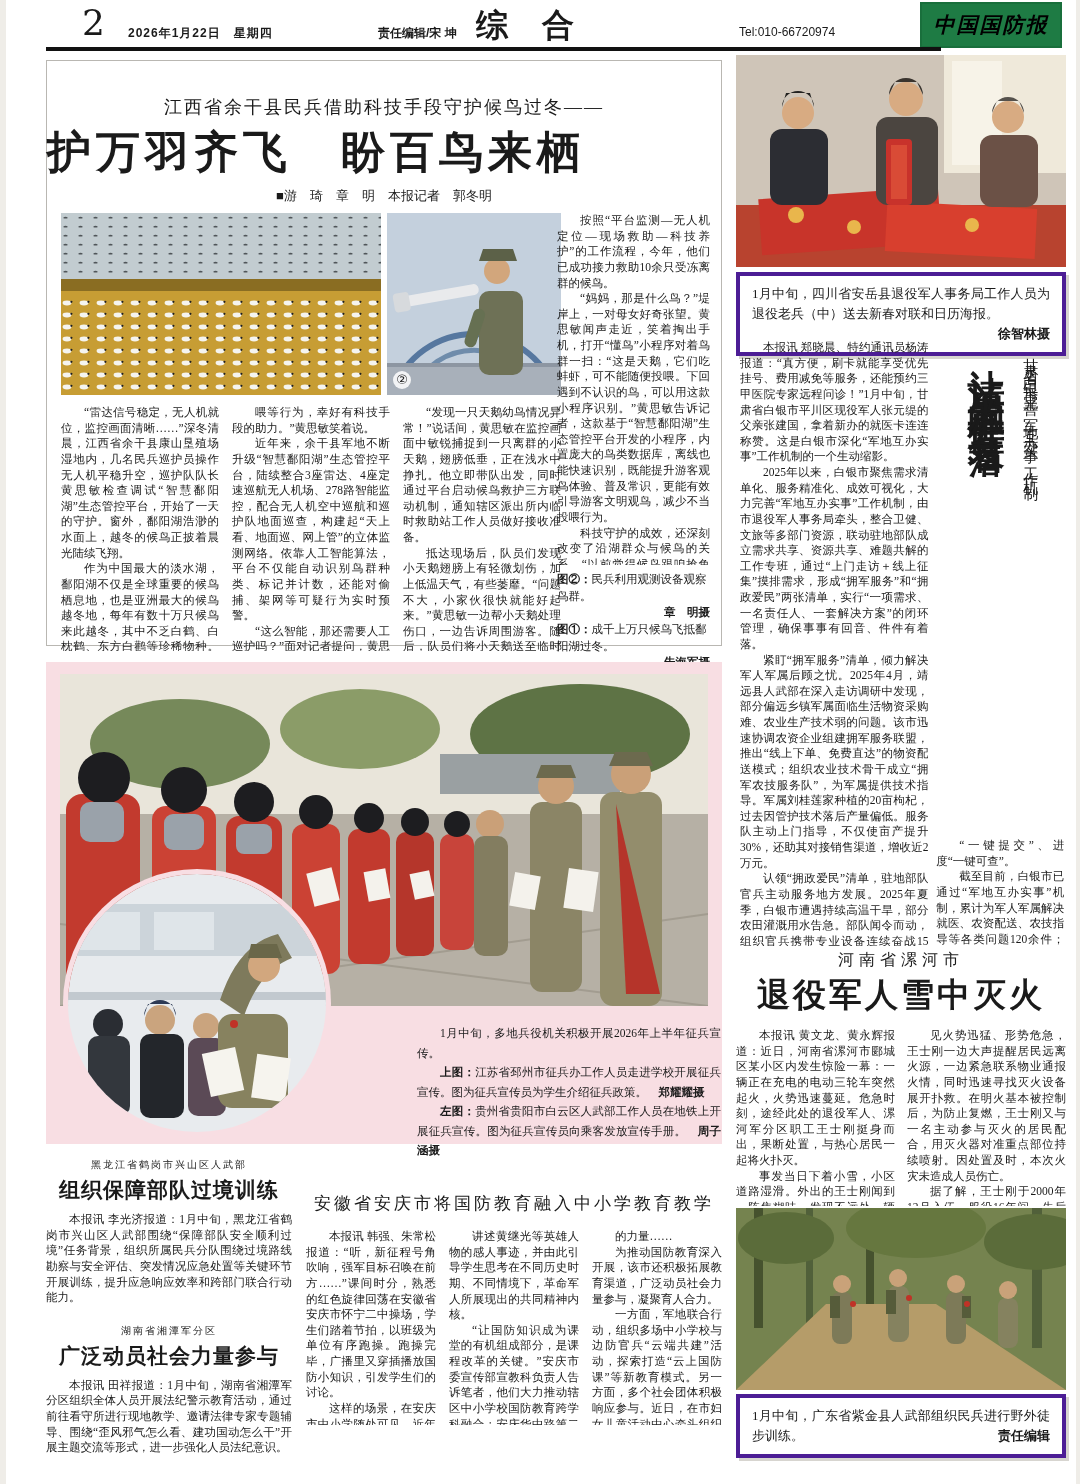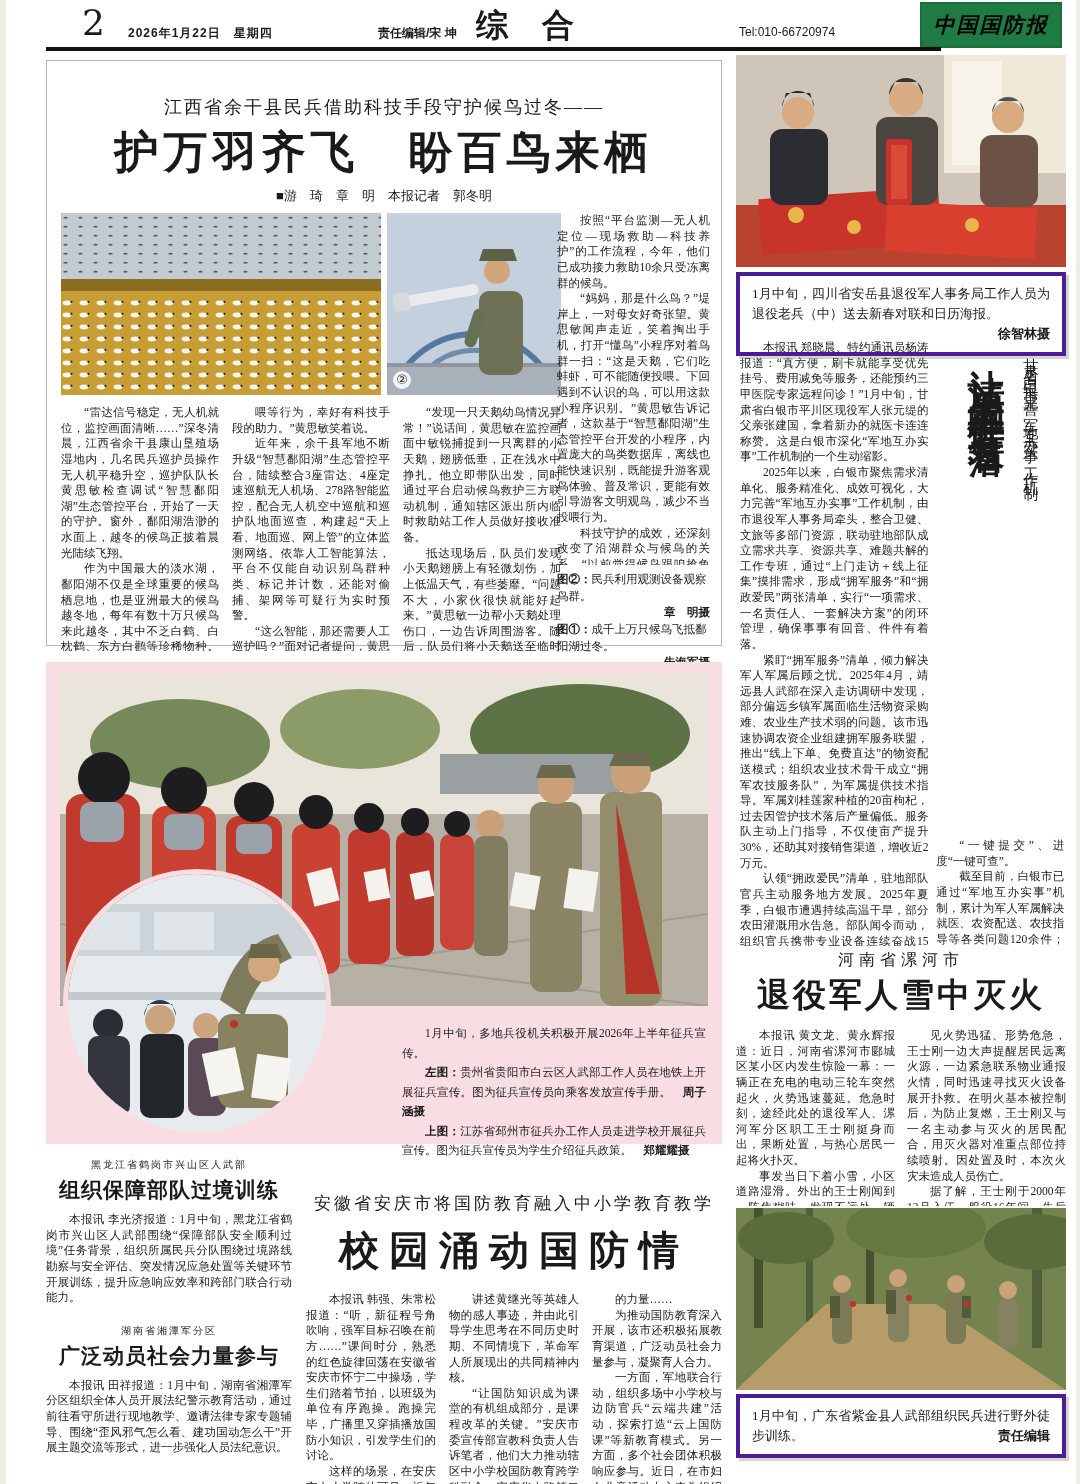--- a/index.html
+++ b/index.html
@@ -19,21 +19,21 @@
   
   .para,p.para{margin:0;text-indent:2em;text-align:justify;}
   .body11{font-size:11.5px;line-height:1.36;}
   .credit{font-weight:bold;font-family:"Liberation Sans",sans-serif;}
   .capbox{border:4px solid #4c1d95;box-shadow:3px 3px 0 #d7d5d0;background:#fff;box-sizing:border-box;padding:8px 12px;
           font-size:13px;line-height:1.55;text-align:justify;}
   .cap-credit{float:right;font-weight:bold;}
   
   .mainbox{position:absolute;left:40px;top:60px;width:676px;height:586px;border:1px solid #b9b7b2;box-sizing:border-box;padding-left:32px;}
   .m-kicker{position:absolute;left:0;right:0;top:34px;text-align:center;font-size:18px;letter-spacing:2px;}
-  .m-head{position:absolute;left:0;right:0;top:62px;text-align:center;font-size:44px;font-weight:900;
+  .m-head{position:absolute;left:0;right:0;top:62px;text-align:left;font-size:44px;font-weight:900;
           font-family:"DejaVu Sans",sans-serif;letter-spacing:5px;}
   .m-byline{position:absolute;left:0;right:0;top:126px;text-align:center;font-size:13px;}
   .m-photos{position:absolute;left:14px;top:152px;width:500px;height:182px;display:flex;gap:6px;}
   .m-photos .ph{position:relative;overflow:hidden;}
   .badge{position:absolute;left:6px;bottom:6px;width:18px;height:18px;border-radius:50%;background:#ffffffd9;
          font-size:13px;line-height:18px;text-align:center;font-family:"DejaVu Sans",sans-serif;}
   .m-cols{position:absolute;left:14px;top:344px;width:500px;height:246px;display:flex;gap:13px;}
   .m-col{flex:1;overflow:hidden;}
   .m-col4{position:absolute;right:11px;top:152px;width:153px;height:440px;}
   .m-col4-text{height:352px;overflow:hidden;}
@@ -55,21 +55,21 @@
   .lh-head{text-align:center;font-size:33px;font-weight:bold;letter-spacing:3px;font-family:"DejaVu Serif",serif;margin-top:2px;}
   .lh-cols{display:flex;gap:12px;margin-top:10px;height:178px;overflow:hidden;}
   .lh-col{flex:1;}
   .s-photo2{position:absolute;left:730px;top:1208px;width:330px;height:182px;overflow:hidden;}
   .s-capbox2{position:absolute;left:730px;top:1394px;width:330px;}
   
   .collage{position:absolute;left:40px;top:662px;width:676px;height:482px;background:#f8dee3;}
   .cg-main{position:absolute;left:14px;top:12px;width:648px;height:332px;overflow:hidden;}
   .cg-circle{position:absolute;left:22px;top:212px;width:258px;height:258px;border-radius:50%;overflow:hidden;
              box-shadow:0 0 0 5px #f8dee3;}
-  .cg-cap{position:absolute;left:356px;top:362px;width:304px;font-size:11.5px;line-height:1.7;text-align:justify;}
+  .cg-cap{position:absolute;left:371px;top:362px;width:304px;font-size:11.5px;line-height:1.7;text-align:justify;}
   .cg-cap .lead{font-weight:bold;}
   .cg-cap .credit{font-weight:bold;}
   
   .bl{position:absolute;left:40px;top:1158px;width:246px;}
   .sm-kicker{text-align:center;font-size:10px;letter-spacing:2px;}
   .sm-head{text-align:center;font-size:21px;font-weight:900;font-family:"DejaVu Sans",sans-serif;letter-spacing:1px;margin:4px 0 8px;}
   .bl .body11{overflow:hidden;}
   .bl-art2{margin-top:18px;}
   
   .bm{position:absolute;left:300px;top:1192px;width:416px;height:292px;overflow:hidden;}
@@ -333,22 +333,22 @@
             <path d="M180 84 h34 l-5 -14 h-26 z" fill="#6a6749"></path>
           <rect x="150" y="140" width="70" height="94" rx="14" fill="#87825f"></rect>
           <rect x="138" y="176" width="34" height="44" fill="#f6f4ee" transform="rotate(-12 155 198)"></rect>
           <rect x="186" y="182" width="34" height="44" fill="#f6f4ee" transform="rotate(8 203 204)"></rect>
           <circle cx="166" cy="150" r="4" fill="#c03227"></circle>
         </g>
       </svg>
     </div>
     <div class="cg-cap">
       <div class="para" style="text-indent:2em;">1月中旬，多地兵役机关积极开展2026年上半年征兵宣传。</div>
+      <div style="text-indent:2em;"><span class="lead">上图：</span><span>江苏省邳州市征兵办工作人员走进学校开展征兵宣传。图为征兵宣传员为学生介绍征兵政策。</span>　<span class="credit">郑耀耀摄</span></div>
       <div style="text-indent:2em;"><span class="lead">左图：</span><span>贵州省贵阳市白云区人武部工作人员在地铁上开展征兵宣传。图为征兵宣传员向乘客发放宣传手册。</span>　<span class="credit">周子涵摄</span></div>
-      <div style="text-indent:2em;"><span class="lead">上图：</span><span>江苏省邳州市征兵办工作人员走进学校开展征兵宣传。图为征兵宣传员为学生介绍征兵政策。</span>　<span class="credit">郑耀耀摄</span></div>
     </div>
   </div>
 
   <div class="bl">
     <div>
       <div class="sm-kicker">黑龙江省鹤岗市兴山区人武部</div>
       <div class="sm-head">组织保障部队过境训练</div>
       <div class="body11">
           <p class="para">本报讯 李光济报道：1月中旬，黑龙江省鹤岗市兴山区人武部围绕“保障部队安全顺利过境”任务背景，组织所属民兵分队围绕过境路线勘察与安全评估、突发情况应急处置等关键环节开展训练，提升应急响应效率和跨部门联合行动能力。</p>
         </div>
@@ -357,21 +357,20 @@
       <div class="sm-kicker">湖南省湘潭军分区</div>
       <div class="sm-head">广泛动员社会力量参与</div>
       <div class="body11">
           <p class="para">本报讯 田祥报道：1月中旬，湖南省湘潭军分区组织全体人员开展法纪警示教育活动，通过前往看守所进行现地教学、邀请法律专家专题辅导、围绕“歪风邪气怎么看、建功国动怎么干”开展主题交流等形式，进一步强化人员法纪意识。</p>
         </div>
     </div>
   </div>
 
   <div class="bm">
     <div class="bm-kicker">安徽省安庆市将国防教育融入中小学教育教学</div>
-    <div class="bm-head">校园涌动国防情</div>
     <div class="bm-cols">
       <div class="bm-col body11">
           <p class="para">本报讯 韩强、朱常松报道：“听，新征程号角吹响，强军目标召唤在前方……”课间时分，熟悉的红色旋律回荡在安徽省安庆市怀宁二中操场，学生们踏着节拍，以班级为单位有序跑操。跑操完毕，广播里又穿插播放国防小知识，引发学生们的讨论。</p>
           <p class="para">这样的场景，在安庆市中小学随处可见。近年来，安庆市通过深化课程改革、共享教育资源等途径，将国防教育有效融入立德树人各环节。</p>
         </div>
       <div class="bm-col body11">
           <p class="para">讲述黄继光等英雄人物的感人事迹，并由此引导学生思考在不同历史时期、不同情境下，革命军人所展现出的共同精神内核。</p>
           <p class="para">“让国防知识成为课堂的有机组成部分，是课程改革的关键。”安庆市委宣传部宣教科负责人告诉笔者，他们大力推动辖区中小学校国防教育跨学科融合：安庆华中路第二小学定期开展演讲比赛，组织学生讲述红色故事，感悟先烈革命精神；安庆舒巷小学将“开学第一课”搬进航空航天国防科技展现场，让学生通过火箭、战机模型等展品直观感受科技强军</p>
         </div>
       <div class="bm-col body11">

